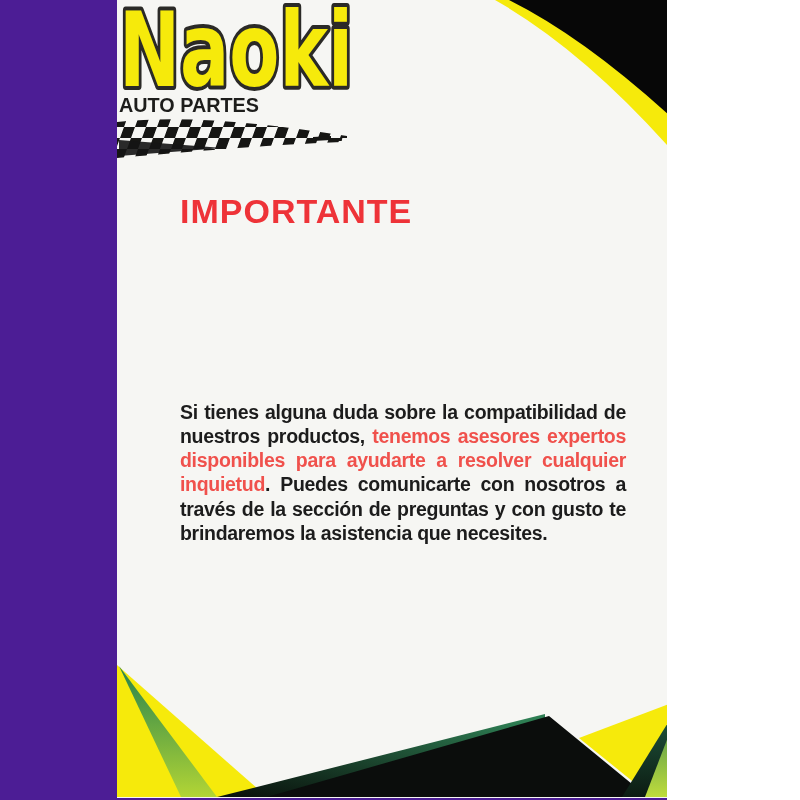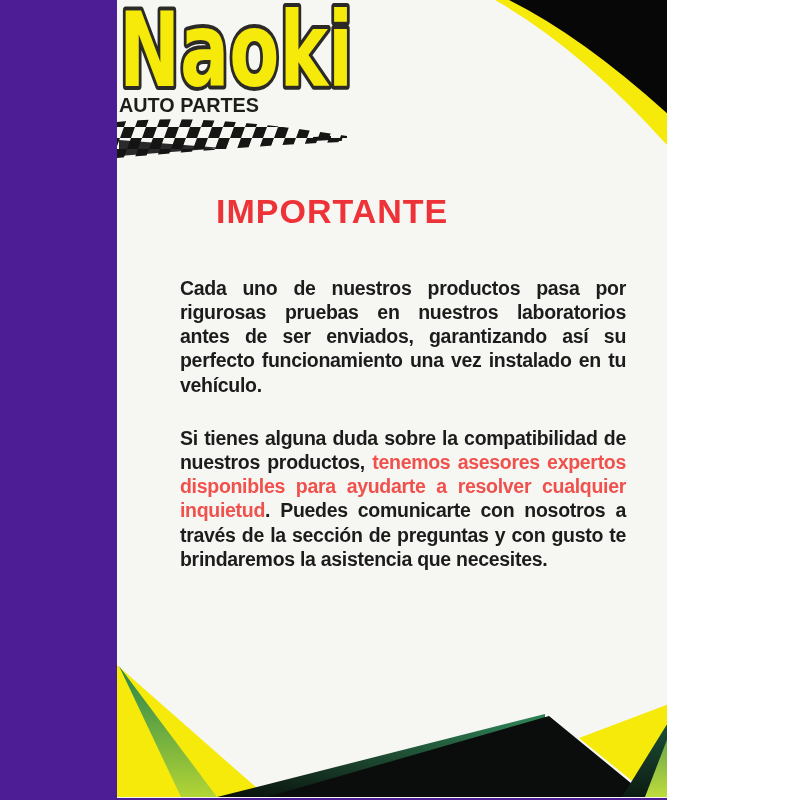--- a/index.html
+++ b/index.html
@@ -4,25 +4,25 @@
 <style>
   html,body{margin:0;padding:0;background:#ffffff;}
   .canvas{position:relative;width:667px;height:800px;background:#4c1d95;overflow:hidden;
           font-family:"Liberation Sans",sans-serif;}
   .content{position:absolute;left:117px;top:0;width:566px;height:798px;background:#F6F6F3;}
   .decor{position:absolute;left:0;top:0;width:566px;height:798px;display:block;}
   .logo-wrap{position:absolute;left:0px;top:0px;width:360px;height:160px;}
   .tagline{position:absolute;left:8px;top:154px;width:440px;
            font-size:13.5px;font-weight:bold;letter-spacing:0.3px;color:#E3262C;white-space:nowrap;}
   .heading{position:absolute;left:63px;top:192px;font-size:34px;font-weight:800;
-           letter-spacing:1px;color:#EE3338;margin-left:36px;}
+           letter-spacing:1px;color:#EE3338;}
   .para{position:absolute;left:63px;width:446px;font-size:19.5px;line-height:24.3px;
         font-weight:bold;color:#1C1C1C;text-align:justify;letter-spacing:-0.3px;}
   .p1{top:256px;}
-  .p2{top:406px;}
+  .p2{top:380px;}
   .p3{top:565px;}
   .hl{color:#F0514C;}
 </style>
 </head>
 <body>
 
 <div class="canvas">
   <div class="content">
 
     <svg class="decor" viewBox="0 0 566 798" aria-hidden="true">
@@ -79,18 +79,17 @@
           <path d="M2,24 L106,32 L2,40 Z" fill="#141414" opacity="0.9"></path>
           <path d="M196,21 L214,20 214,24 196,25 Z" fill="#161614"></path>
           <path d="M218,22 L230,22 230,25 218,25 Z" fill="#161614" transform="skewX(-12)"></path>
         </g>
       </svg>
     </div>
 
 
     <div class="heading">IMPORTANTE</div>
 
-    <p class="para p1">Cada uno de nuestros productos pasa por rigurosas pruebas en nuestros laboratorios antes de ser enviados, garantizando así su perfecto funcionamiento una vez instalado en tu vehículo.</p>
 
     <p class="para p2"><span>Si tienes alguna duda sobre la compatibilidad de nuestros productos, </span><span class="hl">tenemos asesores expertos disponibles para ayudarte a resolver cualquier inquietud</span><span>. Puedes comunicarte con nosotros a través de la sección de preguntas y con gusto te brindaremos la asistencia que necesites.</span></p>
 
   </div>
 </div>
 
 </body></html>

